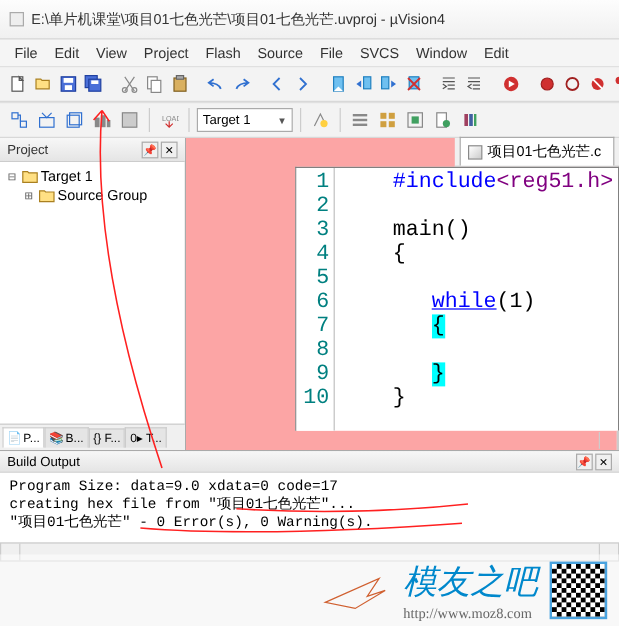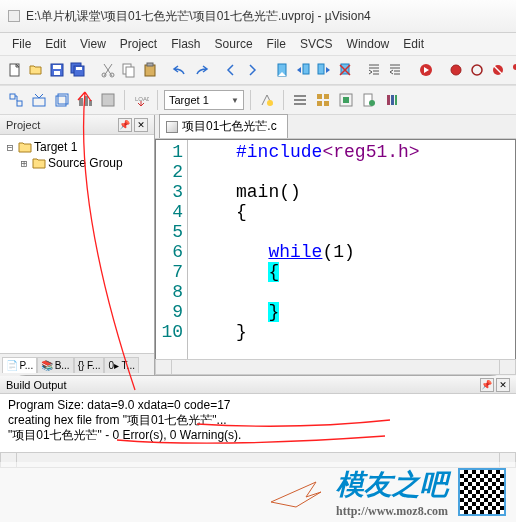--- a/index.html
+++ b/index.html
@@ -21,39 +21,39 @@
 .panelheader .title { font-size: 11px; color: #333; }
 .panelbtns { display: flex; gap: 2px; }
 .panelbtns .pb { width: 14px; height: 14px; border: 1px solid #aaa; background: #f0f0f0; font-size: 9px; display:flex; align-items:center; justify-content:center; }
 .tree { flex: 1; padding: 4px; font-size: 12px; overflow:hidden; }
 .treenode { display: flex; align-items: center; gap: 2px; padding: 1px 0; white-space: nowrap; }
 .treeind { width: 12px; text-align: center; color: #666; font-family: monospace; font-size: 11px; }
 .fico { width: 14px; height: 14px; }
 .paneltabs { height: 22px; background: #f0f0f0; border-top: 1px solid #ccc; display: flex; align-items: center; font-size: 10px; padding: 0 2px; gap: 0; overflow: hidden; }
 .ptab { padding: 2px 3px; border: 1px solid #ccc; border-bottom: none; background: #fff; white-space: nowrap; display:flex; align-items:center; gap:1px; }
 .ptab.inactive { background: #e5e5e5; }
-.codearea { flex: 1; display: flex; flex-direction: column; background: #fca5a5; }
+.codearea { flex: 1; display: flex; flex-direction: column; background: #fca5a5; align-items: flex-end; }
 .codetabs { height: 24px; background: #f0f0f0; border-bottom: 1px solid #ccc; display: flex; align-items: flex-end; padding: 0 4px; }
 .codetab { padding: 3px 10px 3px 6px; background: #fff; border: 1px solid #aaa; border-bottom: none; font-size: 12px; display:flex; align-items:center; gap:4px; }
 .codetab .cico { width:12px; height:12px; background: linear-gradient(135deg,#fff,#ccc); border:1px solid #888; }
 .codewin { flex: 1; border: 1px solid #808080; border-bottom:none; display: flex; font-family: 'Courier New', monospace; font-size: 18px; overflow: auto; background:#fff; }
 .gutter { width: 32px; background: #fff; color: #008080; border-right: 1px solid #c0c0c0; text-align: right; padding: 2px 4px 2px 0; line-height: 20px; }
 .code { padding: 2px 4px; line-height: 20px; white-space: pre; margin-left: 44px; }
 .kw-include { color: #0000ff; }
 .kw-header { color: #800080; }
 .kw-while { color: #0000ff; text-decoration: underline; }
 .brace-hi { background: #00ffff; }
 .scroll-h { height:16px; background:#f0f0f0; border:1px solid #ccc; position:relative; }
 .scroll-h::before { content:''; position:absolute; left:0; width:15px; height:100%; border-right:1px solid #ccc; }
 .scroll-h::after { content:''; position:absolute; right:0; width:15px; height:100%; border-left:1px solid #ccc; }
-.buildoutput { border-top: 1px solid #aaa; border-radius: 26px; }
+.buildoutput { border-top: 1px solid #aaa; }
 .bohdr { height: 18px; background: linear-gradient(180deg, #f7f7f7, #e5e5e5); border-bottom: 1px solid #ccc; padding: 0 6px; display: flex; align-items: center; font-size: 11px; justify-content:space-between; }
-.bocontent { background: #fff; font-family: Liberation Sans, sans-serif; font-size: 12px; padding: 4px 8px; height: 58px; overflow: hidden; white-space: pre; line-height: 15px; }
+.bocontent { background: #fff; font-family: Liberation Mono, monospace; font-size: 12px; padding: 4px 8px; height: 58px; overflow: hidden; white-space: pre; line-height: 15px; }
 .footer { position: absolute; bottom: 0; left: 0; right: 0; height: 60px; display: flex; align-items: center; justify-content: flex-end; padding: 4px 10px; background: rgba(255,255,255,0.5); gap: 10px; }
-.logo { font-family: 'Comic Sans MS', cursive; font-size: 28px; color: #0088cc; font-style: italic; font-weight:bold; }
+.logo { font-family: 'Comic Sans MS', cursive; font-size: 28px; color: #0088cc; font-style: italic; font-weight:normal; }
 .logo small { font-size: 12px; color: #666; display: block; font-style: normal; }
 .qr { width: 48px; height: 48px; background: repeating-conic-gradient(#000 0 25%, #fff 0 50%); background-size: 8px 8px; border: 2px solid #4aa3df; }
 </style>
 </head>
 <body>
 
 <div class="titlebar">
   <div class="ctrlmenu"></div>
   <div class="titletext">E:\单片机课堂\项目01七色光芒\项目01七色光芒.uvproj - µVision4</div>
 </div>

